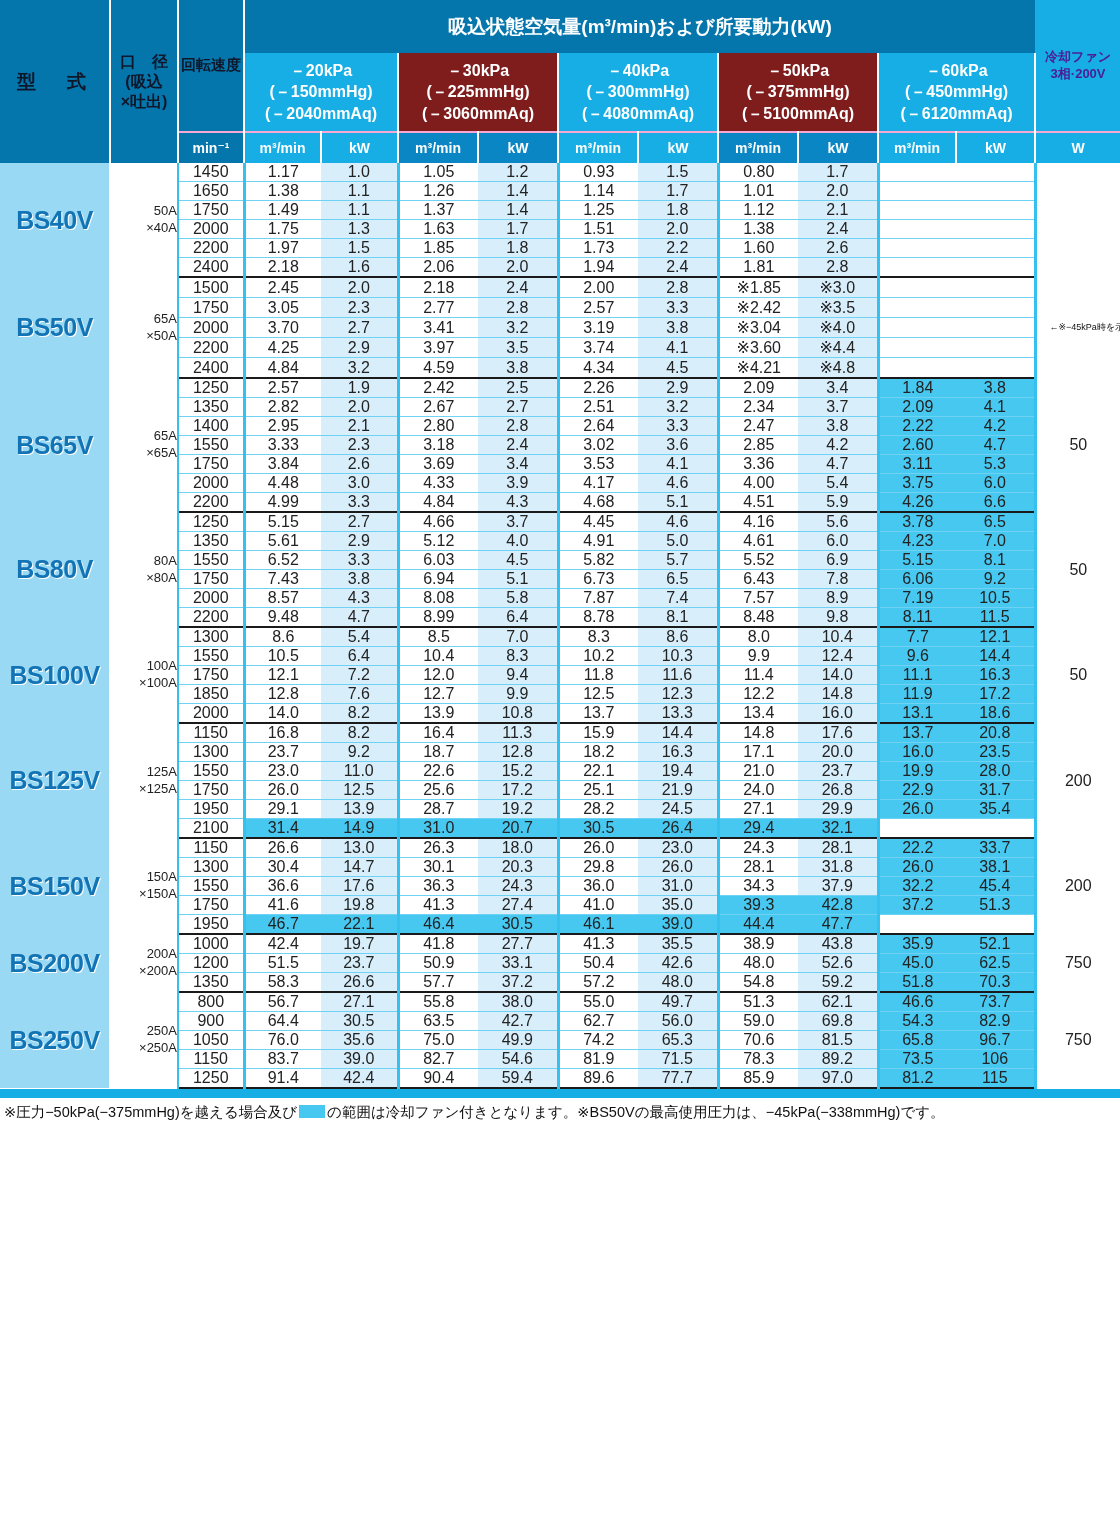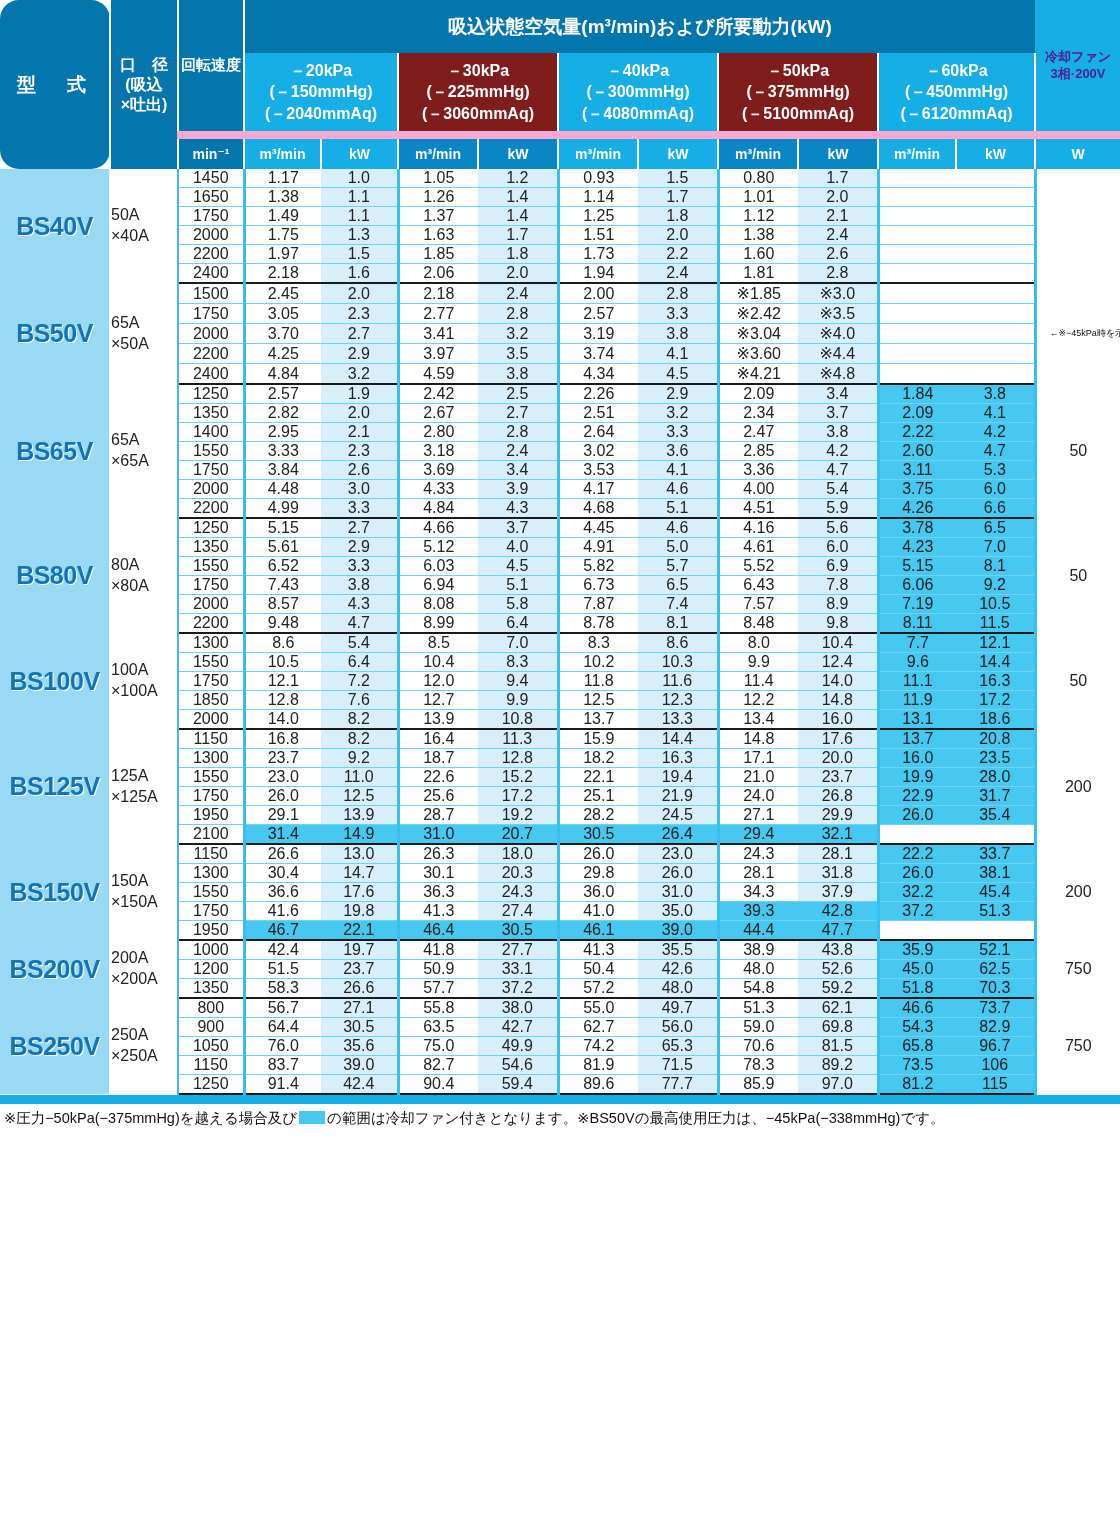--- a/index.html
+++ b/index.html
@@ -7,59 +7,59 @@
     width:1120px;height:1521px;
     font-family:"Liberation Sans","DejaVu Sans",sans-serif;
     -webkit-font-smoothing:antialiased;
   }
   #sheet{position:relative;width:1120px;height:1521px;overflow:hidden;background:#fff;}
 
   table.spec{border-collapse:collapse;table-layout:fixed;width:1120px;}
   table.spec td,table.spec th{padding:0;margin:0;}
 
   .h-model,.h-bore,.h-speed{
-    background:#0476ac;color:#ffffff;font-weight:bold;text-align:center;vertical-align:middle;
+    background:#0476ac;color:#0f172a;font-weight:bold;text-align:center;vertical-align:middle;
     border-right:2px solid #fff;
   }
-  .h-model{font-size:19px;letter-spacing:6px;border-radius:19px;}
+  .h-model{font-size:19px;letter-spacing:6px;}
   .h-bore{font-size:16px;line-height:1.25;}
   .h-speed{font-size:15px;}
   .h-top{
     background:#0476ac;color:#fff;font-weight:bold;font-size:19px;
     text-align:center;vertical-align:middle;
   }
   .h-press{
     color:#fff;font-weight:bold;font-size:16px;line-height:1.32;
     text-align:center;vertical-align:middle;border-right:2px solid #fff;
   }
   .p-a{background:#16aee4;}
   .p-b{background:#7f1d1d;}
   .h-fan{
     background:#16aee4;color:#4c1d95;font-weight:bold;font-size:13px;line-height:1.25;
     text-align:center;vertical-align:middle;
   }
   .h-unit{
     color:#fff;font-weight:bold;font-size:14px;text-align:center;vertical-align:middle;
-    border-right:2px solid #fff;border-top:8px solid #f9a8d4;
+    border-right:2px solid #fff;border-top:2px solid #f9a8d4;
   }
   .u-a{background:#16aee4;}
   .u-b{background:#0b86c4;}
   .u-speed{background:#0476ac;}
   .u-fan{background:#16aee4;border-right:none;}
 
   
   td.model{
     background:#9ad9f3;color:#1273b5;font-weight:bold;font-size:25px;
     text-align:center;vertical-align:middle;letter-spacing:-0.5px;
     border-right:2px solid #fff;
     text-shadow:1px 1px 0 #fff;
   }
   td.bore{
-    background:#fff;color:#222;font-size:16px;line-height:1.3;
-    text-align:left;vertical-align:middle;border-right:2px solid #35c0ee;
+    background:#fff;color:#222;font-size:13px;line-height:1.3;
+    text-align:right;vertical-align:middle;border-right:2px solid #35c0ee;
   }
   td.rpm{
     background:#fff;color:#222;font-size:16px;text-align:center;vertical-align:middle;
     border-right:3px solid #35c0ee;border-bottom:1px solid #6fd2f2;
   }
   td.val{
     font-size:16px;color:#222;text-align:center;vertical-align:middle;
     border-bottom:1px solid #6fd2f2;
   }
   td.val.c0{background:#ffffff;}          

